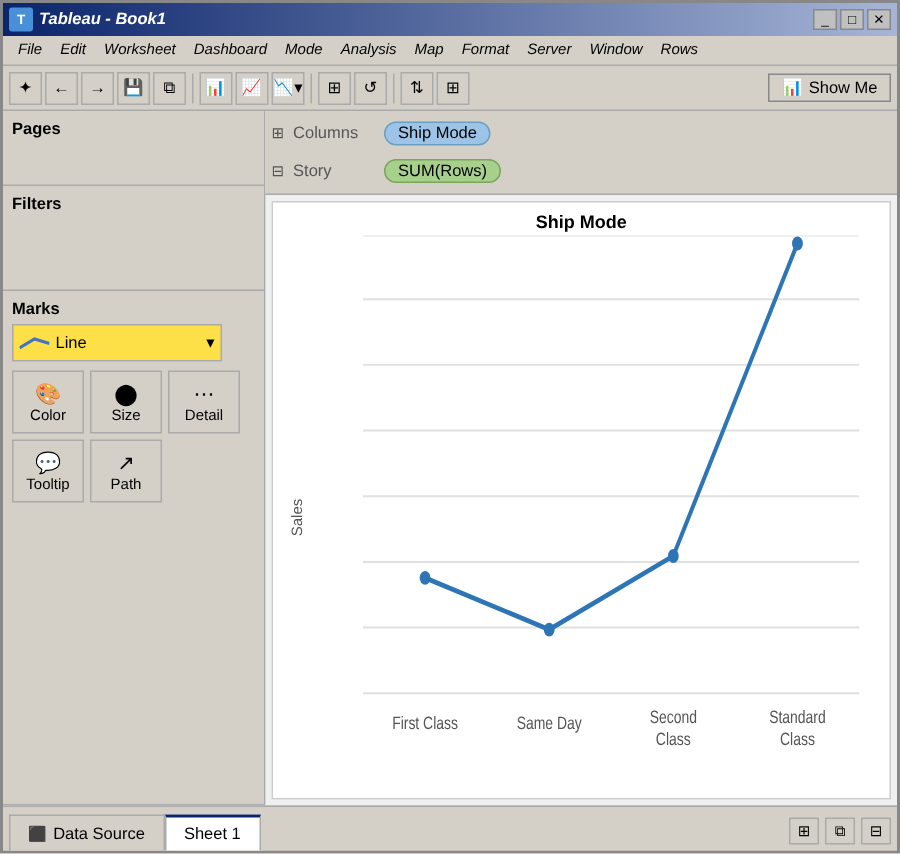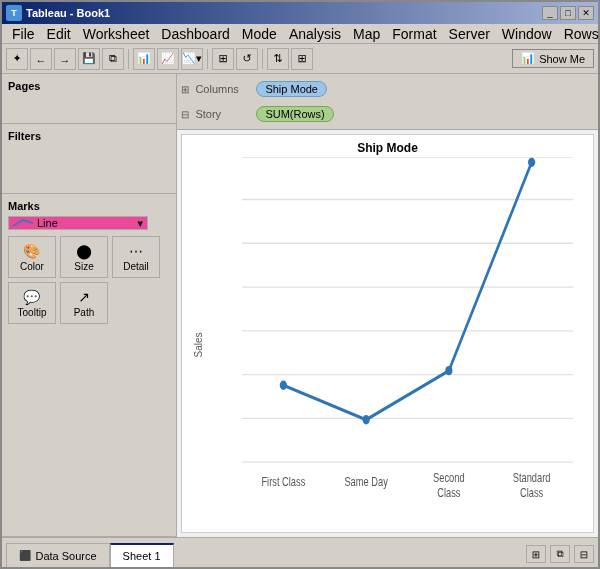--- a/index.html
+++ b/index.html
@@ -41,20 +41,21 @@
       display: flex;
       align-items: center;
       justify-content: center;
       font-size: 9px;
       font-weight: bold;
       color: white;
     }
     .title-text {
       font-size: 11px;
       font-weight: bold;
+      font-style: italic;
     }
     .title-buttons {
       display: flex;
       gap: 2px;
     }
     .title-btn {
       width: 16px;
       height: 14px;
       background: #c0c0c0;
       border: 1px solid #888;
@@ -69,23 +70,24 @@
       background: #d4d0c8;
       height: 20px;
       display: flex;
       align-items: center;
       padding: 0 4px;
       border-bottom: 1px solid #aaa;
       flex-shrink: 0;
     }
     .menu-item {
       padding: 2px 6px;
-      font-size: 14px;
-      cursor: pointer;
-      color: #000;
+      font-size: 10px;
+      cursor: pointer;
+      color: #000;
+      font-style: italic;
     }
     .toolbar {
       background: #d4d0c8;
       height: 30px;
       display: flex;
       align-items: center;
       padding: 0 4px;
       gap: 2px;
       border-bottom: 1px solid #aaa;
       flex-shrink: 0;
@@ -144,22 +146,22 @@
       height: 50px;
     }
     .filters-area {
       height: 70px;
     }
     .marks-area {
       flex: 1;
     }
     .marks-dropdown {
       width: 140px;
-      height: 14px;
-      background: #ec4899;
+      height: 25px;
+      background: #fde047;
       border: 1px solid #aaa;
       display: flex;
       align-items: center;
       justify-content: space-between;
       padding: 0 4px;
       cursor: pointer;
       margin-bottom: 6px;
     }
     .marks-dropdown-text {
       display: flex;

